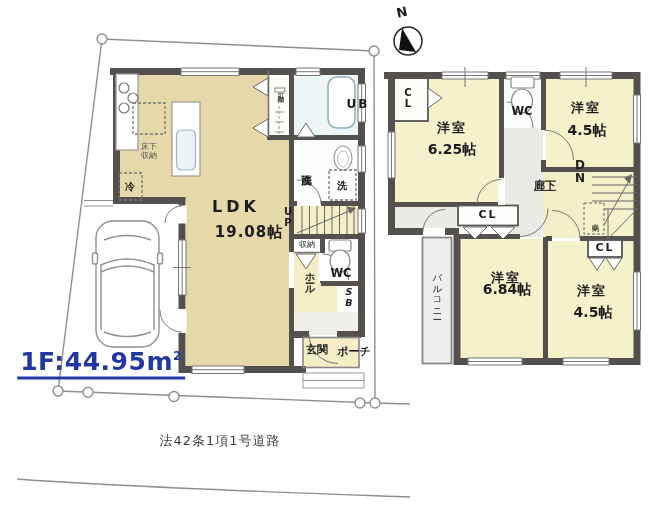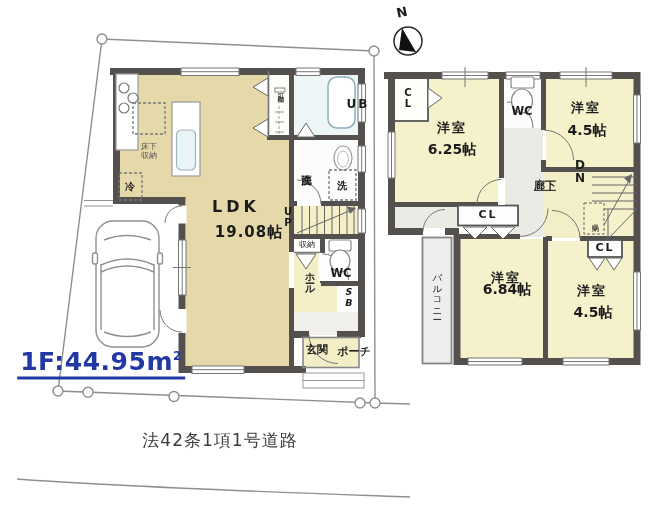--- a/index.html
+++ b/index.html
@@ -9,21 +9,21 @@
   .lbl{position:absolute;transform:translate(-50%,-50%);line-height:1.12;text-align:center;
        white-space:nowrap;color:#1c1c1c;}
   .b{font-weight:bold;}
   .v{writing-mode:vertical-rl;text-orientation:upright;letter-spacing:1px;}
   .stack{width:1.15em;word-break:break-all;white-space:normal;}
   .pre{white-space:pre-line;}
   .tag{background:#fdfdfa;padding:0 1px;}
   .area{position:absolute;transform:translate(-50%,-50%);color:#2238a4;font-weight:bold;
         font-size:25px;border-bottom:3px solid #2238a4;padding:0 3px 1px;letter-spacing:0.5px;}
   .area sup{font-size:12px;font-weight:bold;}
-  .road{font-size:17px;color:#3c3c3c;letter-spacing:1px;text-align:center;}
+  .road{font-size:13px;color:#3c3c3c;letter-spacing:1px;text-align:center;}
 </style>
 </head>
 <body>
 
 <div class="stage">
 
 <svg width="650" height="513" viewBox="0 0 650 513">
 
   <g stroke="#8f8f8f" stroke-width="1.4" fill="none">
     <path d="M410,404 L375,403 L374,51 L102,39 L58,391 L375,403"></path>

